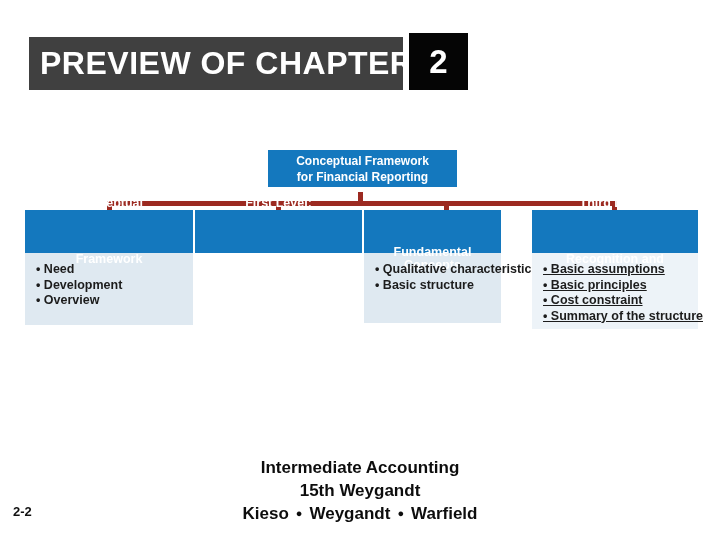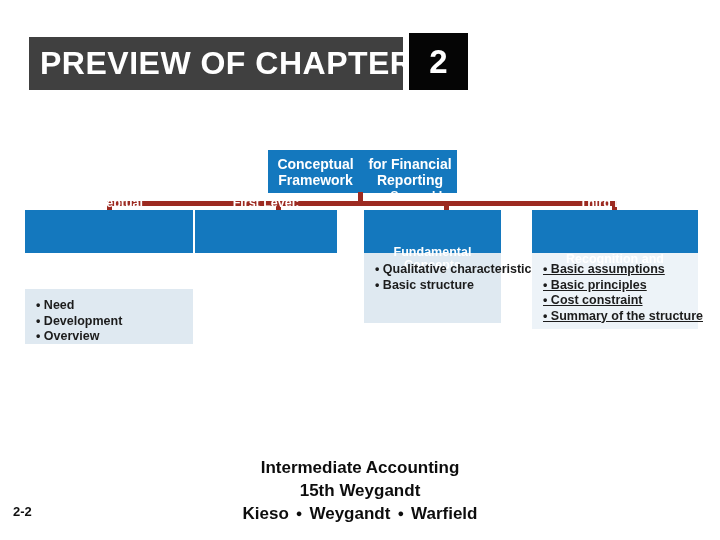--- a/index.html
+++ b/index.html
@@ -14,46 +14,46 @@
     font-weight:bold;font-size:32px;letter-spacing:.5px;padding-left:11px;
     box-sizing:border-box;white-space:nowrap;
   }
   .chapter-box{
     position:absolute;left:409px;top:33px;width:59px;height:57px;
     background:#050505;color:#fff;display:flex;align-items:center;justify-content:center;
     font-weight:bold;font-size:33px;
   }
   
   .root-box{
-    position:absolute;left:268px;top:150px;width:189px;height:43px;
-    background:#1478BE;color:#fff;display:flex;
+    position:absolute;left:268px;top:150px;width:189px;height:37px;
+    background:#1478BE;color:#fff;display:flex;flex-direction:column;
     align-items:center;justify-content:center;text-align:center;
-    font-weight:bold;font-size:14px;line-height:16px;
+    font-weight:bold;font-size:12px;line-height:16px;
   }
   .conn{position:absolute;background:#9C2A21;}
   .conn-root-stub{left:358px;top:192px;width:5px;height:9px;}
   .conn-hline{left:107px;top:201px;width:510px;height:5px;}
   .conn-stub{top:206px;width:5px;height:5px;}
   .conn-s1{left:107px;} .conn-s2{left:276px;} .conn-s3{left:444px;} .conn-s4{left:612px;}
   .col{position:absolute;top:210px;}
   .col-header{
     height:43px;background:#1478BE;color:#fff;display:flex;flex-direction:column;
     align-items:center;justify-content:center;text-align:center;
     font-weight:bold;font-size:12.5px;line-height:13.5px;gap:42px;
   }
   .col-panel{
     margin-top:0;background:#DFE9F1;box-sizing:border-box;
     padding:9px 6px 0 11px;color:#1c1c1c;font-weight:bold;font-size:12.5px;
   }
   .col-panel .bullet-item{line-height:15.5px;white-space:nowrap;}
   .c1{left:25px;width:168px;}
-  .c2{left:195px;width:142px;}
+  .c2{left:195px;width:167px;}
   .c3{left:364px;width:137px;}
   .c4{left:532px;width:166px;}
-  .c1 .col-panel{height:55px;margin-top:36px;}
+  .c1 .col-panel{height:72px;}
   .c3 .col-panel{height:70px;}
   .c4 .col-panel{height:76px;background:#EDF3F8;text-decoration:underline;}
   
   .footer{
     position:absolute;left:110px;top:456px;width:500px;text-align:center;
     color:#0d0d0d;font-weight:bold;font-size:17px;line-height:23px;
   }
   .footer .dot{font-size:11px;vertical-align:2px;margin:0 7px;}
   .page-number{
     position:absolute;left:13px;top:504px;color:#111;font-weight:bold;font-size:13px;

